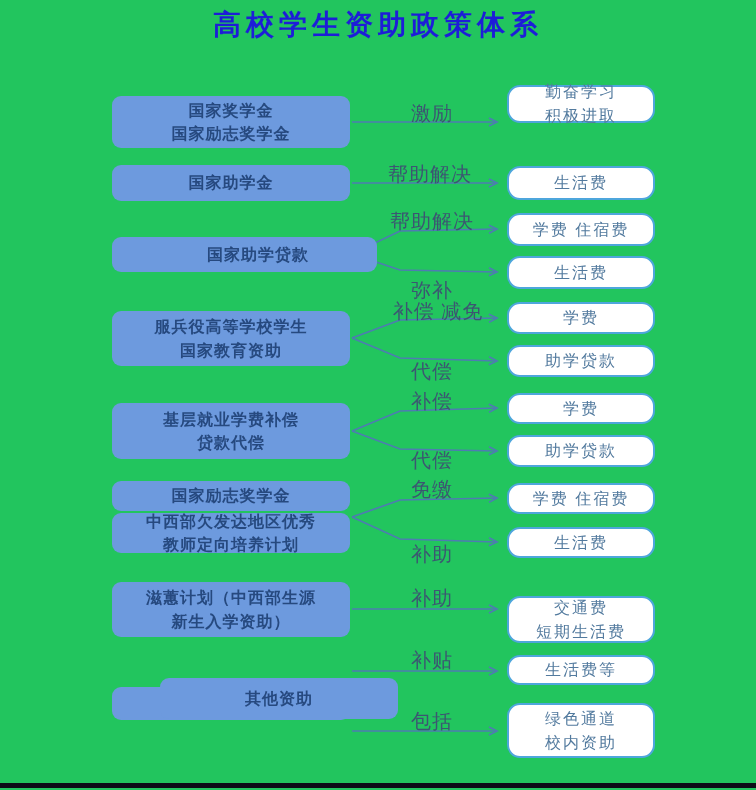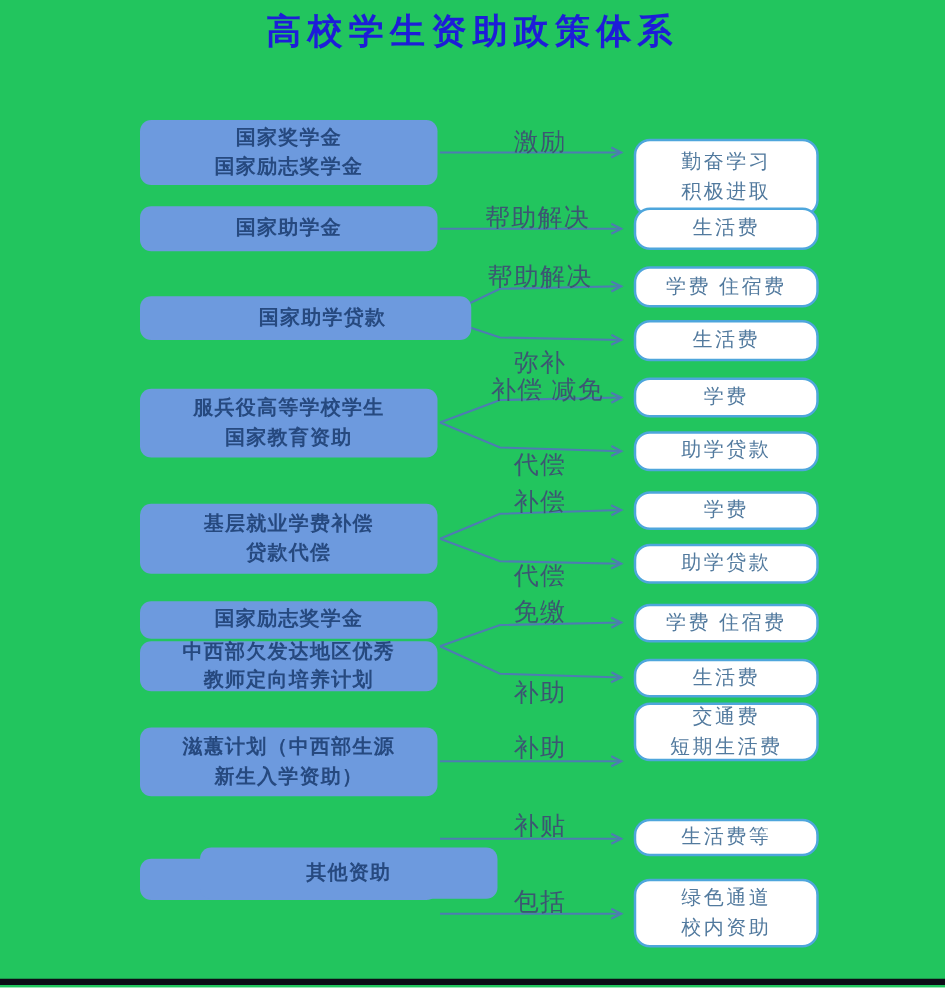--- a/index.html
+++ b/index.html
@@ -60,21 +60,21 @@
       <line x1="352" y1="671" x2="497" y2="671" marker-end="url(#ah)"></line>
       <line x1="352" y1="731" x2="497" y2="731" marker-end="url(#ah)"></line>
     </g>
   </svg>
 
   <div class="sbox" style="top:96px;height:52px;">
     <span>国家奖学金</span>
     <span>国家励志奖学金</span>
   </div>
   <div class="albl" style="left:432px;top:100px;">激励</div>
-  <div class="tbox" style="top:111px;height:62px;">
+  <div class="tbox" style="top:85px;height:38px;">
     <span>勤奋学习</span>
     <span>积极进取</span>
   </div>
 
   <div class="sbox" style="top:165px;height:36px;">
     <span>国家助学金</span>
   </div>
   <div class="albl" style="left:430px;top:161px;">帮助解决</div>
   <div class="tbox" style="top:166px;height:34px;">
     <span>生活费</span>
@@ -132,21 +132,21 @@
   <div class="albl" style="left:432px;top:541px;">补助</div>
   <div class="tbox" style="top:527px;height:31px;">
     <span>生活费</span>
   </div>
 
   <div class="sbox" style="top:582px;height:55px;">
     <span>滋蕙计划（中西部生源</span>
     <span>新生入学资助）</span>
   </div>
   <div class="albl" style="left:432px;top:585px;">补助</div>
-  <div class="tbox" style="top:562px;height:47px;text-align:center;">
+  <div class="tbox" style="top:596px;height:47px;text-align:center;">
     <span>交通费</span>
     <span>短期生活费</span>
   </div>
 
   <div class="sbox" style="top:687px;height:33px;">
     <span>勤工助学</span>
   </div>
   <div class="albl" style="left:432px;top:647px;">补贴</div>
   <div class="tbox" style="top:655px;height:30px;">
     <span>生活费等</span>

